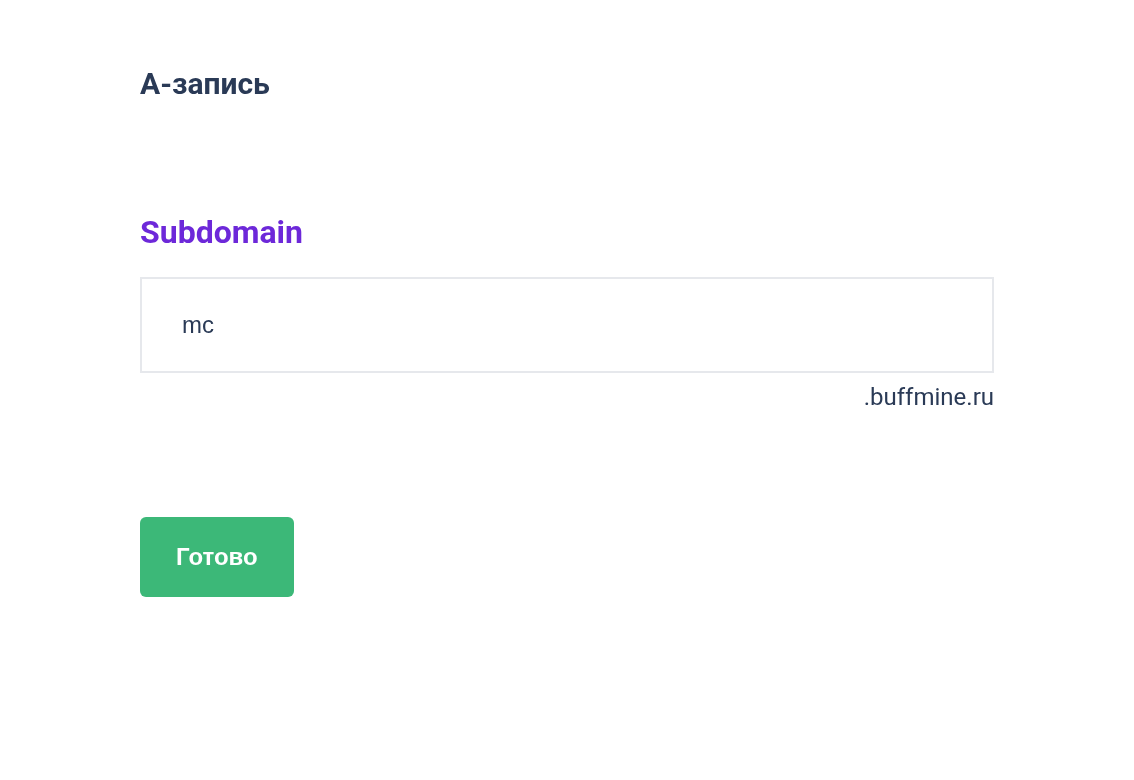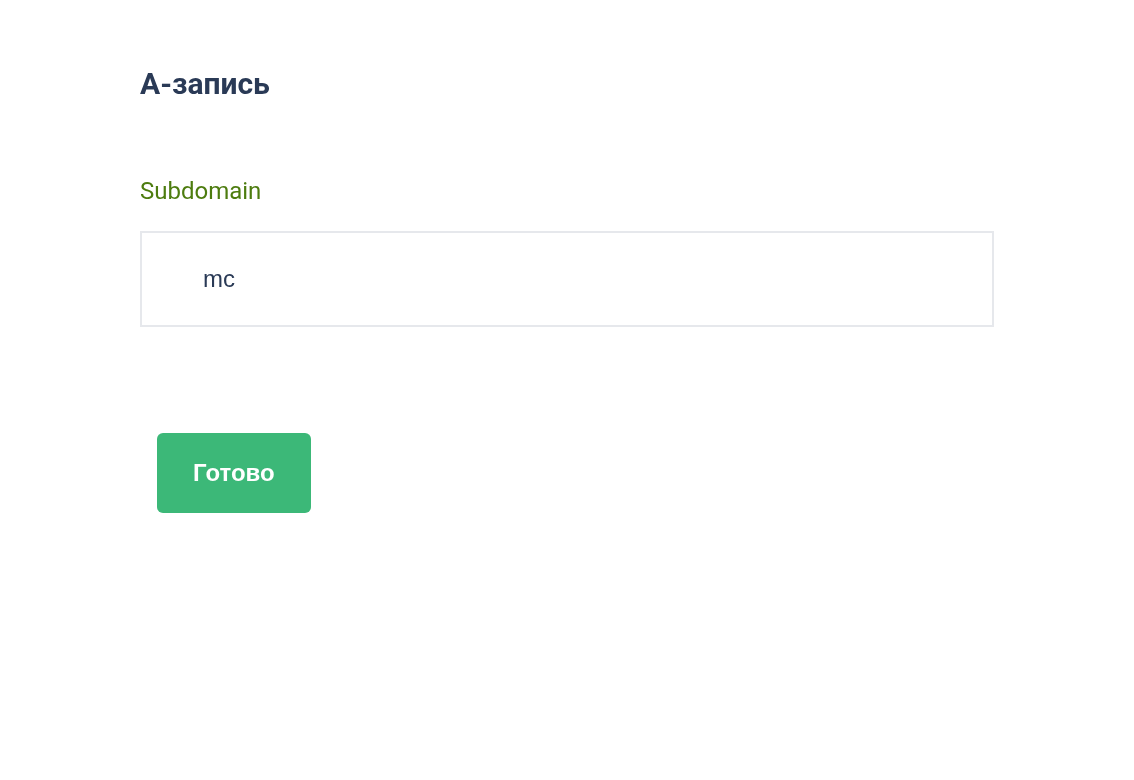--- a/index.html
+++ b/index.html
@@ -14,39 +14,39 @@
       color: #2a3a56;
       width: 1134px;
       height: 780px;
       padding: 66px 140px 20px 140px;
     }
 
     .form-title {
       font-size: 30px;
       font-weight: 700;
       color: #2a3a56;
-      margin-bottom: 76px;
+      margin-bottom: 112px;
     }
 
     .field-group {
       margin-bottom: 66px;
     }
 
     .field-label {
-      font-size: 24px;
-      font-weight: 400;
-      color: #4d7c0f;
+      font-size: 32px;
+      font-weight: 700;
+      color: #6d28d9;
       margin-bottom: 26px;
       display: block;
     }
 
     .text-input {
       width: 100%;
       height: 96px;
-      padding: 0 61px;
+      padding: 0 40px;
       font-size: 24px;
       color: #2a3a56;
       background: #ffffff;
       border: 2px solid #e6e8ec;
       outline: none;
     }
 
     .text-input::placeholder {
       color: #2a3a56;
       opacity: 1;
@@ -67,33 +67,35 @@
     .submit-button {
       margin-top: 40px;
       background: #3cb878;
       color: #ffffff;
       border: none;
       font-size: 24px;
       font-weight: 600;
       padding: 26px 36px;
       border-radius: 6px;
       cursor: pointer;
-      margin-left: 17px;
     }
   </style>
 </head>
 <body>
 
 
 
 <h2 class="form-title">А-запись</h2>
 
 <div class="field-group">
   <label class="field-label">Subdomain</label>
   <input type="text" class="text-input" value="mc" style="">
+  <div class="suffix-row">
+    <span class="domain-suffix">.buffmine.ru</span>
+  </div>
 </div>
 
 <div class="field-group">
 </div>
 
 <button class="submit-button">Готово</button>
 
 
 
 

